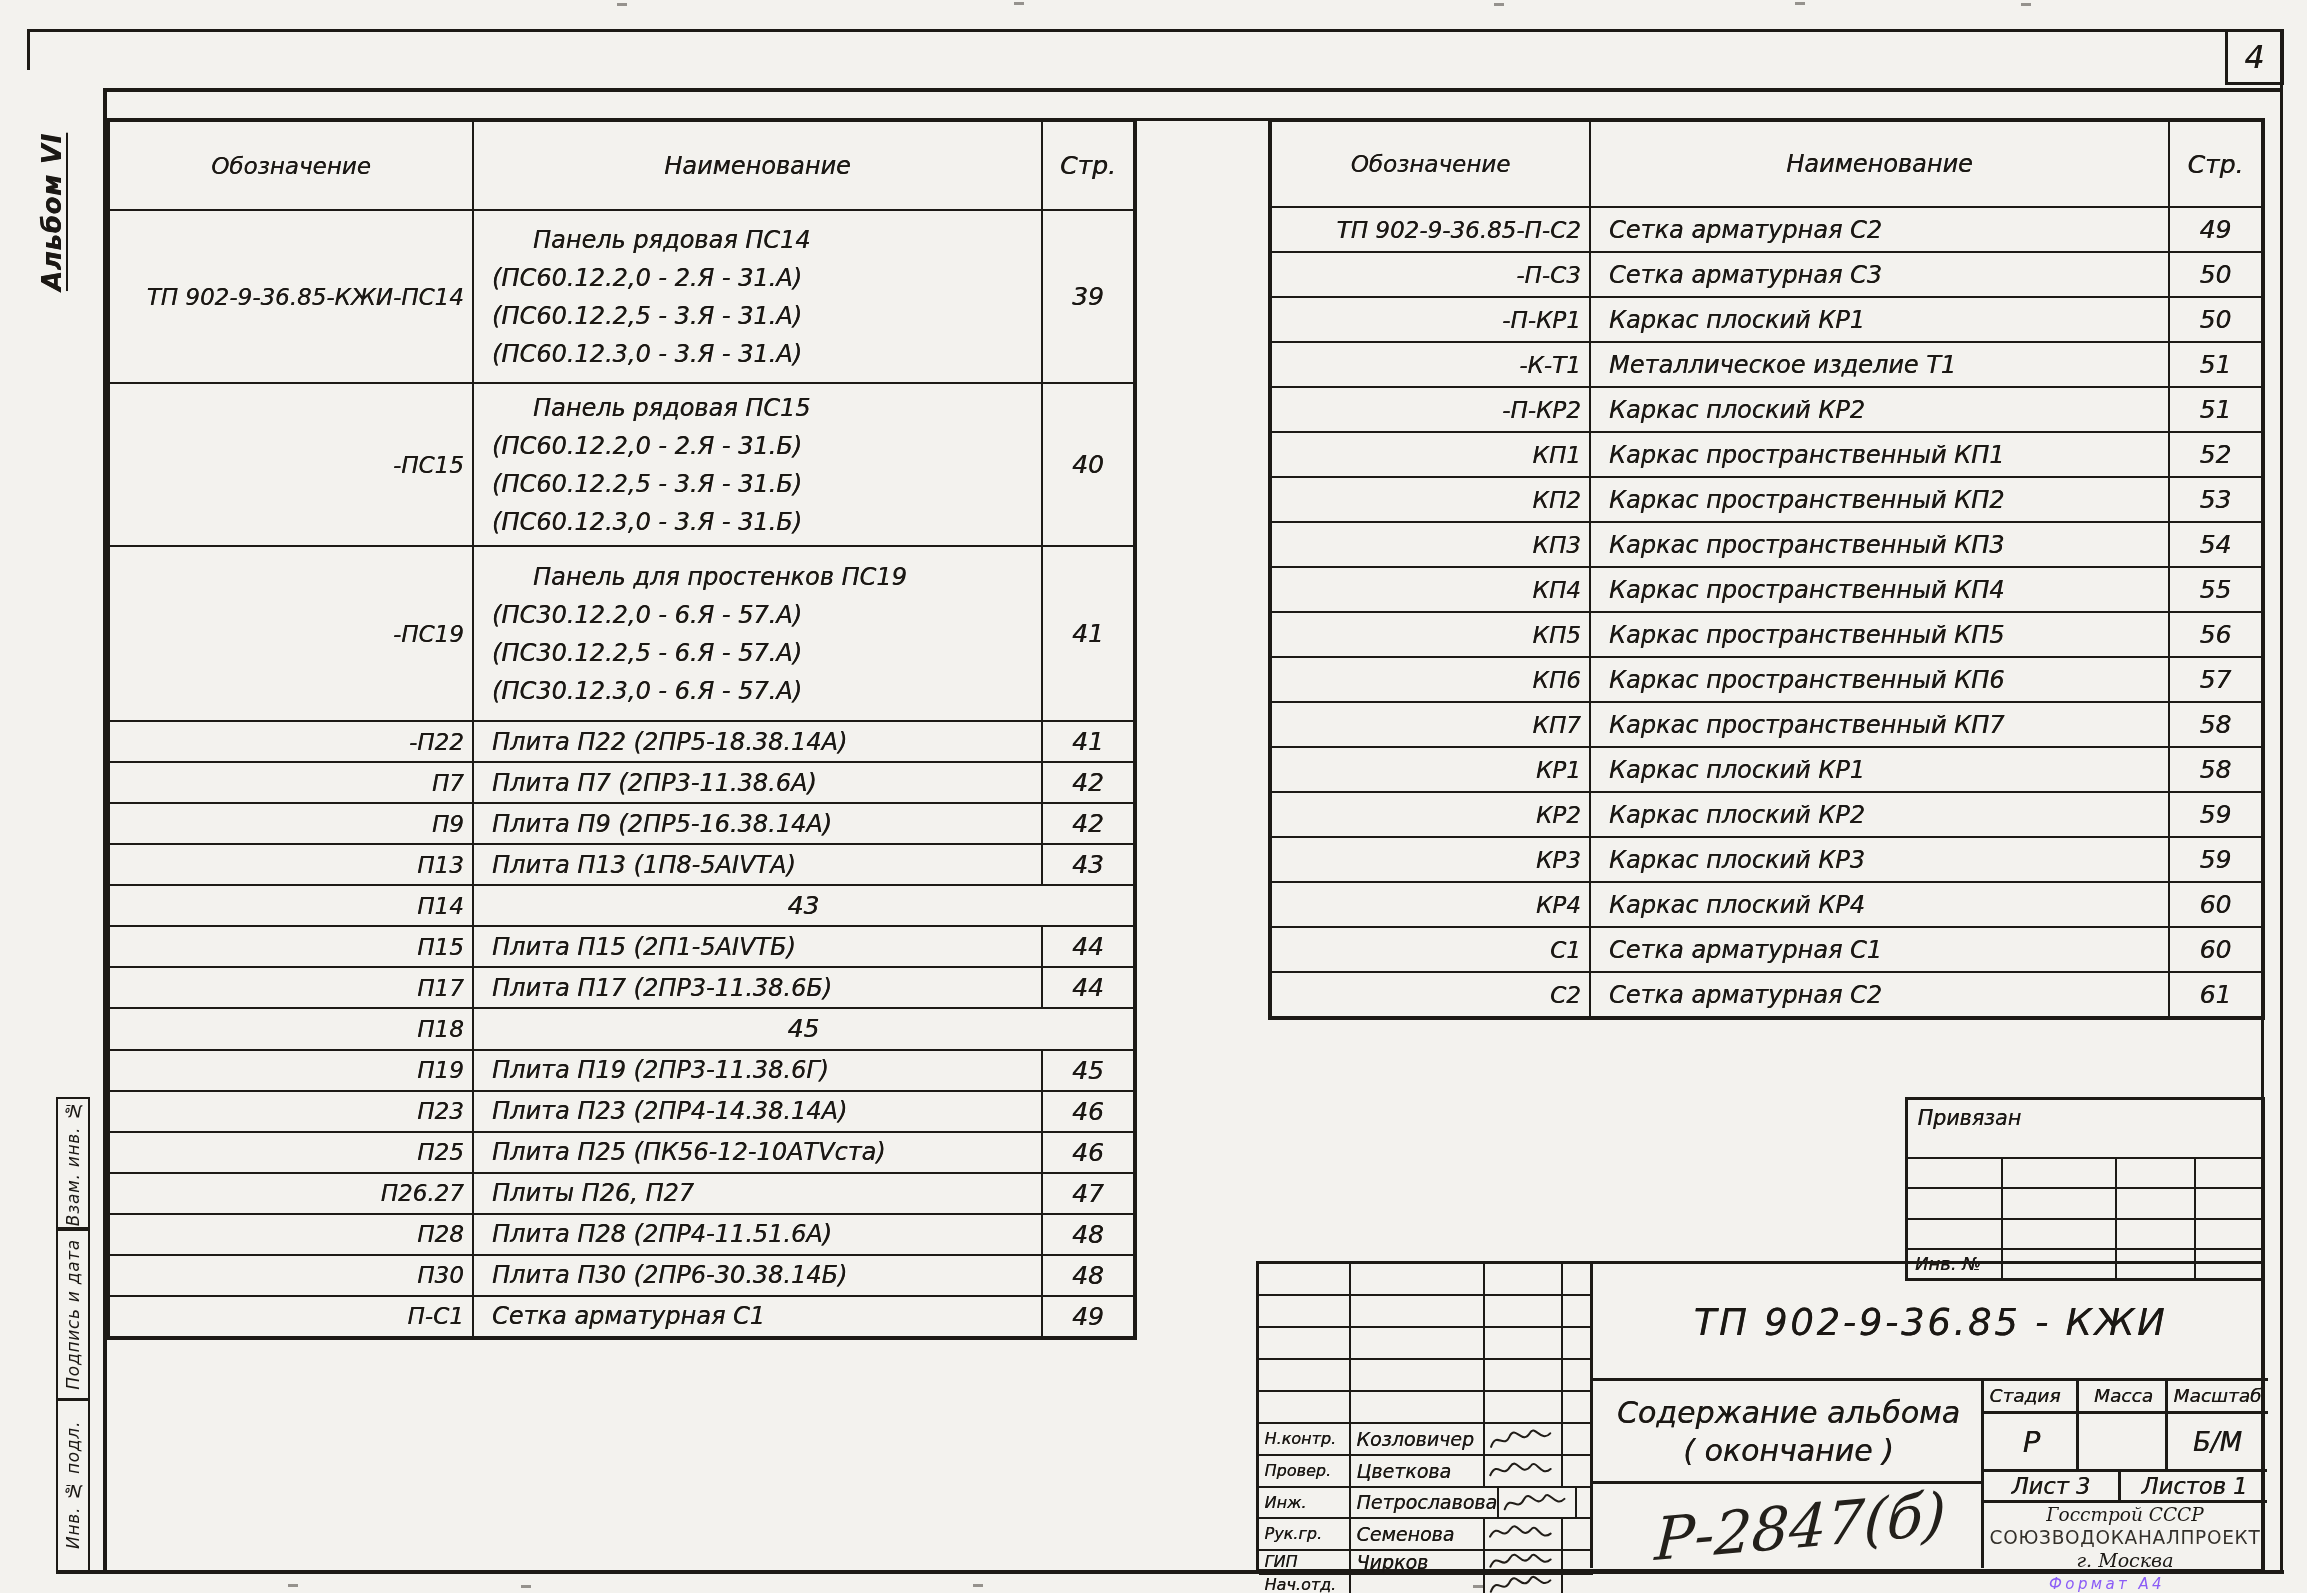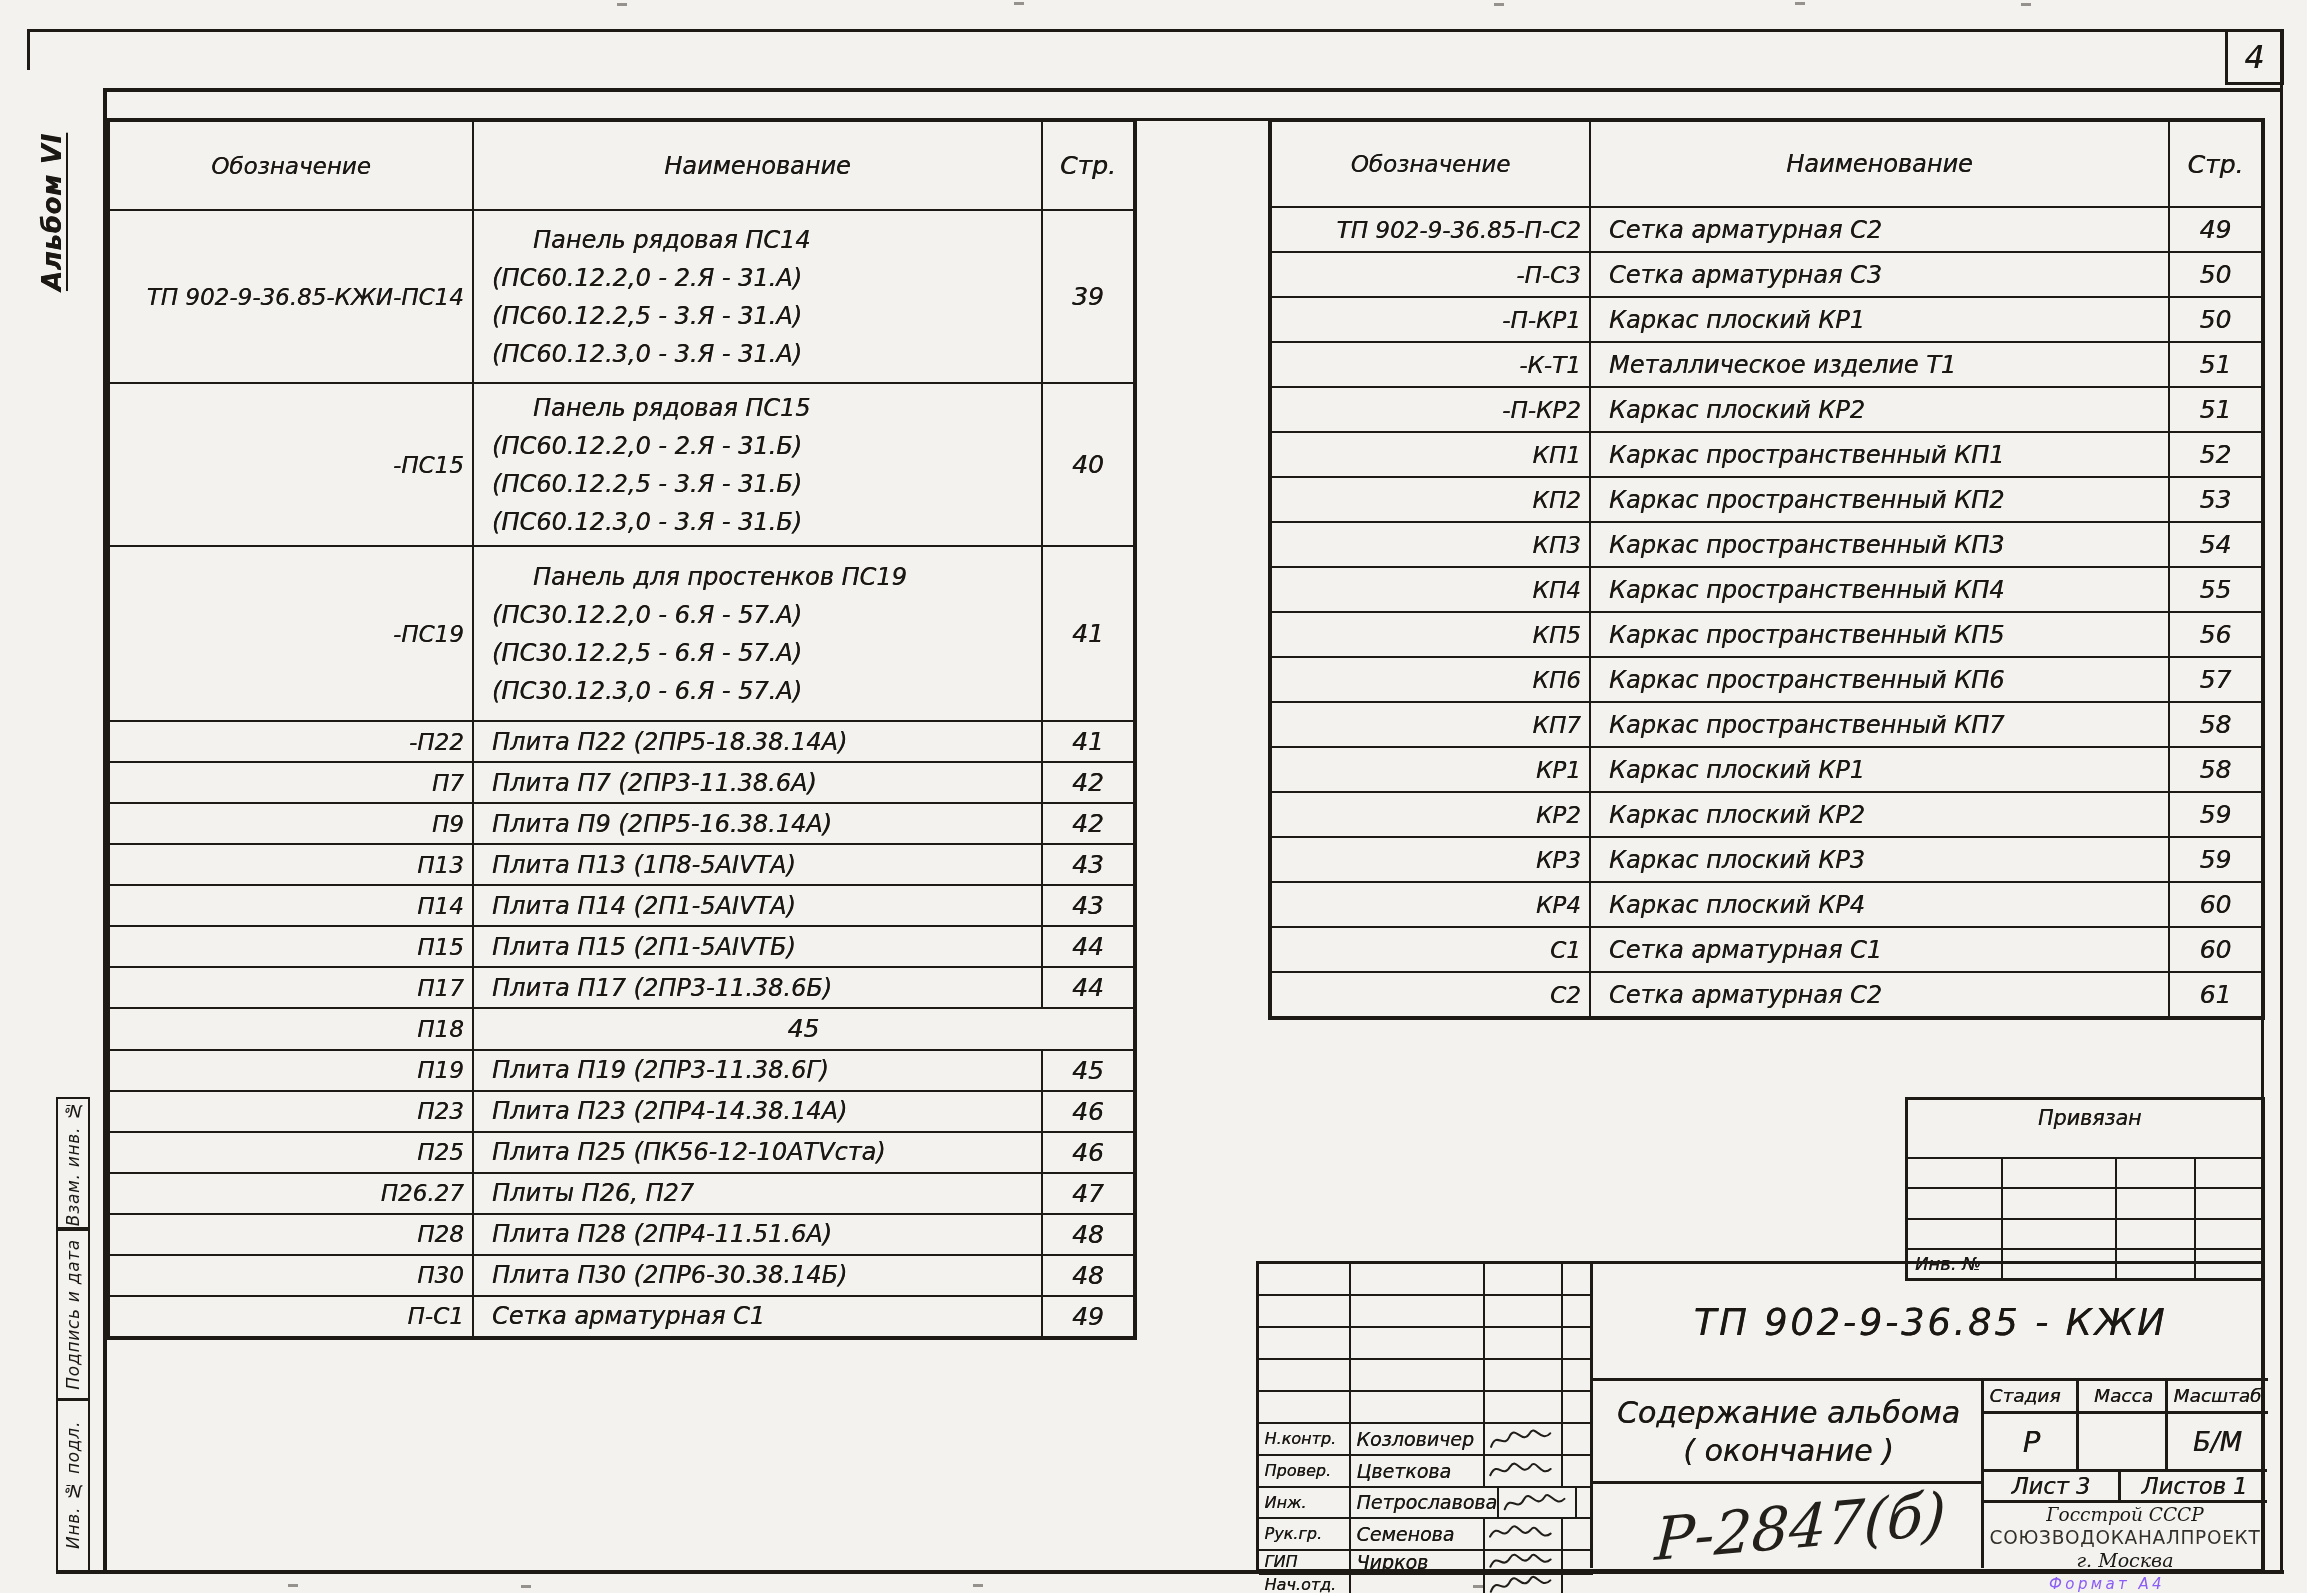--- a/index.html
+++ b/index.html
@@ -33,21 +33,21 @@
   .gline{white-space:nowrap;}
   .gline.t{padding-left:41px;}
   .tbl-right{left:1268px;top:118px;width:997px;height:902px;}
   .tbl-right .thead{height:84px;}
   .tbl-right .c-des{flex:0 0 317px;font-size:23px;}
   .tbl-right .c-name{flex:0 0 579px;font-size:24px;}
   .tbl-right .c-page{flex:1 1 auto;font-size:25px;}
   .tbl-right .r{flex:1 1 0;}
 
   
-  .bind-block{left:1905px;top:1097px;width:360px;height:184px;text-align:center;}
+  .bind-block{left:1905px;top:1097px;width:360px;height:184px;}
   .bind-head{position:absolute;left:0;top:0;width:100%;height:57px;box-sizing:border-box;
              padding:5.5px 0 0 9.6px;font-size:20.6px;}
   .bind-grid{position:absolute;left:0;top:57px;right:0;bottom:0;display:flex;flex-direction:column;}
   .bind-row{flex:1 1 0;display:flex;border-top:2.7px solid #1d1a16;}
   .bind-cell{box-sizing:border-box;border-left:2.7px solid #1d1a16;display:flex;align-items:center;
              padding-left:6.9px;font-size:18px;}
   .bind-cell.cfirst{border-left:none;}
 
   
   .title-block{left:1256px;top:1261px;width:1009px;height:311px;}
@@ -178,21 +178,20 @@
         </div><div class="trow r">
           <div class="tcell c-des hand">П9</div>
           <div class="tcell c-name hand">Плита П9 (2ПР5-16.38.14А)</div>
           <div class="tcell c-page hand">42</div>
         </div><div class="trow r">
           <div class="tcell c-des hand">П13</div>
           <div class="tcell c-name hand">Плита П13 (1П8-5АIVТА)</div>
           <div class="tcell c-page hand">43</div>
         </div><div class="trow r">
           <div class="tcell c-des hand">П14</div>
-          <div class="tcell c-name hand">Плита П14 (2П1-5АIVТА)</div>
           <div class="tcell c-page hand">43</div>
         </div><div class="trow r">
           <div class="tcell c-des hand">П15</div>
           <div class="tcell c-name hand">Плита П15 (2П1-5АIVТБ)</div>
           <div class="tcell c-page hand">44</div>
         </div><div class="trow r">
           <div class="tcell c-des hand">П17</div>
           <div class="tcell c-name hand">Плита П17 (2ПР3-11.38.6Б)</div>
           <div class="tcell c-page hand">44</div>
         </div><div class="trow r">

